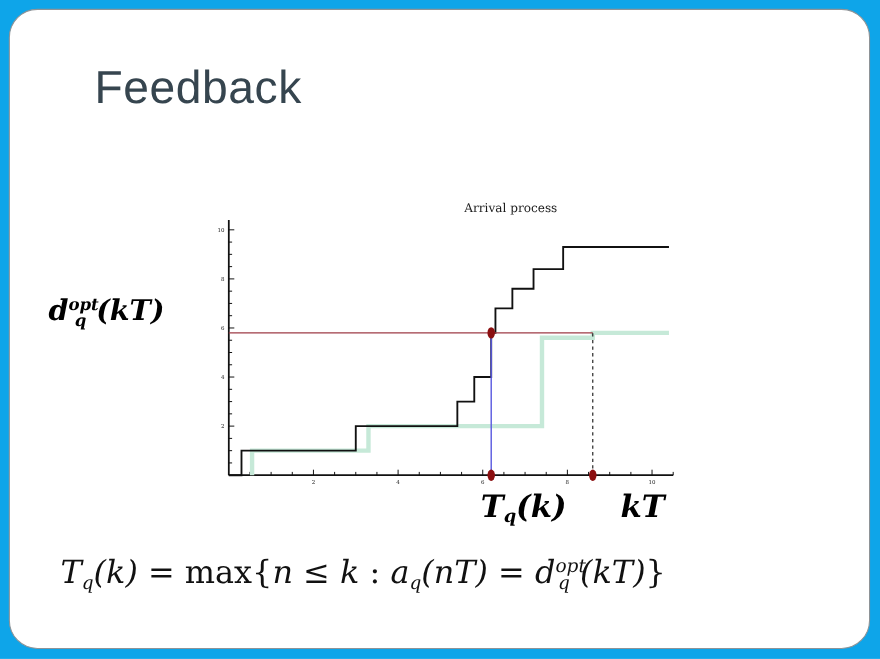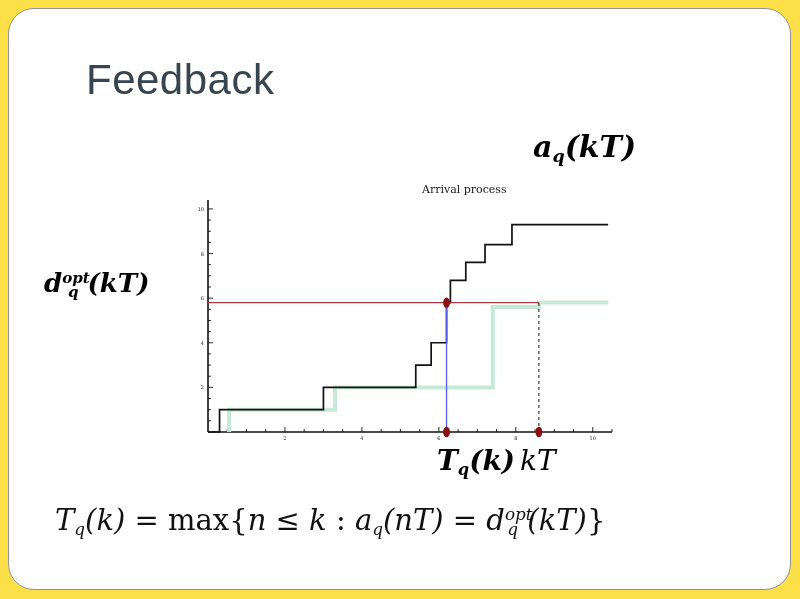--- a/index.html
+++ b/index.html
@@ -11,21 +11,21 @@
     width: 800px;
     height: 599px;
     font-family: "Liberation Sans", sans-serif;
     overflow: hidden;
   }
 
   #slide {
     position: relative;
     width: 800px;
     height: 599px;
-    background: #fde047;
+    background: #0ea5e9;
     box-sizing: border-box;
   }
 
   
   #slide-frame {
     position: absolute;
     left: 8px;
     top: 8px;
     width: 783px;
     height: 582px;
@@ -80,24 +80,24 @@
   }
   #label-tq {
     position: absolute;
     left: 437px;
     top: 447px;
     font-size: 28px;
     font-weight: 700;
   }
   #label-kt {
     position: absolute;
-    left: 520px;
+    left: 564px;
     top: 447px;
     font-size: 28px;
-    font-weight: 400;
+    font-weight: 700;
   }
   #formula {
     position: absolute;
     left: 55px;
     top: 503px;
     font-size: 29px;
     font-family: "DejaVu Serif", "Liberation Serif", serif;
     color: #111111;
     white-space: nowrap;
   }
@@ -134,23 +134,20 @@
 </style>
 </head>
 <body>
 
 <div id="slide">
 
   <div id="slide-frame"></div>
 
   <div id="page-title">Feedback</div>
 
-  <div id="label-aq" class="math">
-    <span>a<sub>q</sub>(kT)</span>
-  </div>
 
   <div id="label-dq" class="math">
     <span>d<sup>opt</sup><sub style="margin-left:-1.45em">q</sub>&nbsp;(kT)</span>
   </div>
 
   <div id="label-tq" class="math">
     <span>T<sub>q</sub>(k)</span>
   </div>
   <div id="label-kt" class="math">
     <span>kT</span>

